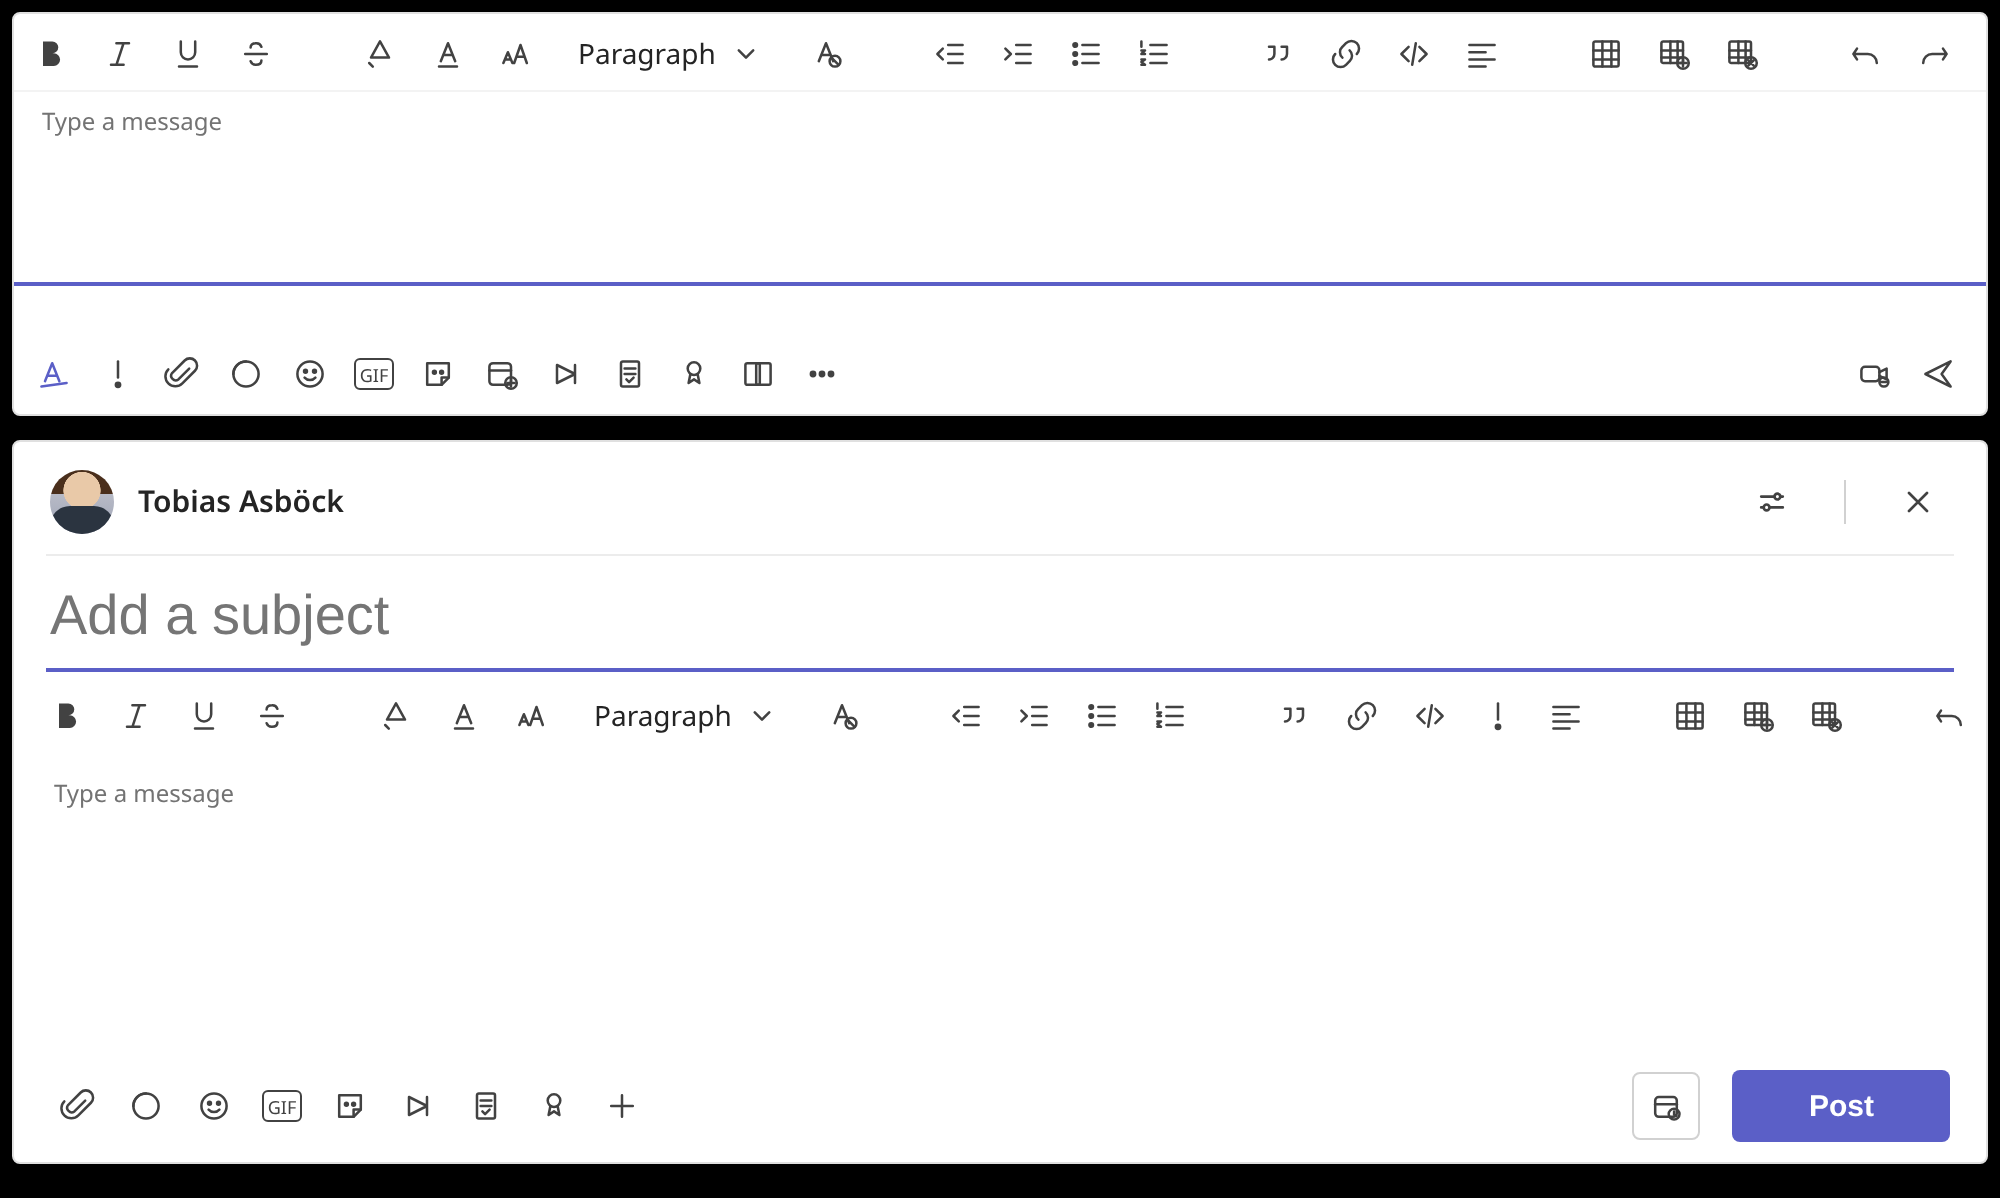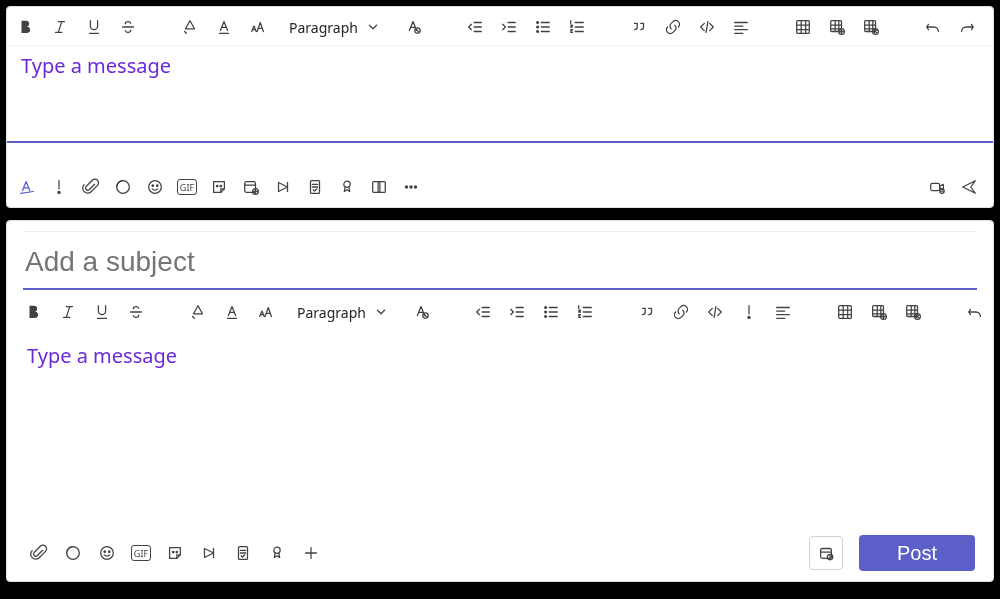--- a/index.html
+++ b/index.html
@@ -16,41 +16,41 @@
   .panel-top{height:202px;position:relative}
   .panel-bot{height:362px;margin-top:0;padding:10px 0 0 0;position:relative}
   .divider-h{height:6px;background:#000}
   
   .fmt-bar{display:flex;align-items:center;gap:16px;padding:6px 10px 4px 10px;color:var(--icon)}
   .fmt-bar .btn,.act-bar .btn{width:28px;height:28px;display:flex;align-items:center;justify-content:center;border-radius:4px;cursor:pointer}
   .fmt-bar .btn svg,.act-bar .btn svg,.svg{width:18px;height:18px;stroke:var(--icon);fill:none;stroke-width:1.4;stroke-linecap:round;stroke-linejoin:round}
   .sep{width:1px;height:20px;background:var(--divider);margin:0 6px}
   .para-dd{display:flex;align-items:center;gap:6px;font-size:14px;color:var(--text);padding:0 6px;height:28px;border-radius:4px;cursor:pointer}
   .spacer{flex:1}
-  .msg-area{padding:6px 14px;font-size:20px;color:#6d28d9;border-top:1px solid #f3f3f3;height:98px;position:relative}
+  .msg-area{padding:6px 14px;font-size:12px;color:#737373;border-top:1px solid #f3f3f3;height:98px;position:relative}
   .panel-top .msg-area{border-bottom:2px solid var(--accent)}
   
   .act-bar{display:flex;align-items:center;gap:4px;padding:4px 10px 4px 6px;color:var(--icon);position:absolute;bottom:0;left:0;right:0;height:40px}
   .act-bar .accent svg{stroke:var(--accent)}
   
   .hdr{display:flex;align-items:center;gap:12px;padding:4px 18px 10px 18px}
   .avatar{width:32px;height:32px;border-radius:50%;background:radial-gradient(circle at 50% 32%,#e9c9a8 0 34%,transparent 35%),linear-gradient(180deg,#4a2f1c 0 38%,transparent 38%),linear-gradient(180deg,#c7c9d1,#9ea3b5);background-color:#b9bccb;position:relative;overflow:hidden}
   .avatar::after{content:"";position:absolute;inset:auto 0 0 0;height:14px;background:#2b3440;border-radius:10px 10px 0 0}
   .author{font-size:15px;color:var(--text);font-weight:600}
   .hdr .hbtn{width:32px;height:32px;display:flex;align-items:center;justify-content:center;cursor:pointer;border-radius:4px}
   .hdr .hbtn svg{width:18px;height:18px;stroke:var(--icon);fill:none;stroke-width:1.5;stroke-linecap:round}
   .hline{height:1px;background:#ececec;margin:0 16px}
   .subject{margin:10px 16px 0 16px;padding:4px 2px 10px 2px;border:none;border-bottom:2px solid var(--accent);font-size:28px;color:#7a7a7a;width:calc(100% - 32px);outline:none}
   .panel-bot .fmt-bar{padding:8px 18px 6px 18px}
   .panel-bot .msg-area{border:none;padding:10px 20px;height:96px}
   .act2{display:flex;align-items:center;gap:6px;position:absolute;bottom:10px;left:18px;right:18px}
   .act2 .btn{width:28px;height:28px;display:flex;align-items:center;justify-content:center;cursor:pointer}
   .act2 .btn svg{width:18px;height:18px;stroke:var(--icon);fill:none;stroke-width:1.4;stroke-linecap:round;stroke-linejoin:round}
   .sched{width:34px;height:34px;border:1px solid var(--divider);border-radius:4px;display:flex;align-items:center;justify-content:center;cursor:pointer;margin-right:10px}
-  .post{background:var(--accent);color:#fff;border:none;border-radius:4px;font-size:20px;font-weight:400;height:36px;padding:0 38px;cursor:pointer}
+  .post{background:var(--accent);color:#fff;border:none;border-radius:4px;font-size:15px;font-weight:700;height:36px;padding:0 38px;cursor:pointer}
   .bold svg path{stroke-width:0;fill:var(--icon)}
   .gif{font-size:9px;font-weight:400;border:1.4px solid var(--icon);border-radius:3px;width:20px;height:16px;display:flex;align-items:center;justify-content:center;color:var(--icon)}
 </style>
 </head>
 <body>
 
 <div class="panel panel-top">
   <div class="fmt-bar">
     <div class="btn bold">
         <svg viewBox="0 0 20 20">
@@ -283,20 +283,38 @@
         <svg viewBox="0 0 20 20">
           <path d="M3 10l14-7-5 7 5 7z"></path>
         </svg>
       </div>
   </div>
 </div>
 
 <div class="divider-h"></div>
 
 <div class="panel panel-bot">
+  <div class="hdr">
+    <div class="avatar"></div>
+    <div class="author">Tobias Asböck</div>
+    <div class="spacer"></div>
+    <div class="hbtn">
+        <svg viewBox="0 0 20 20">
+          <path d="M4 7h12M4 13h12"></path>
+          <circle cx="13" cy="7" r="1.6" fill="#fff"></circle>
+          <circle cx="7" cy="13" r="1.6" fill="#fff"></circle>
+        </svg>
+      </div>
+    <div style="width:1px;height:22px;background:var(--divider);margin:0 8px"></div>
+    <div class="hbtn">
+        <svg viewBox="0 0 20 20">
+          <path d="M5 5l10 10M15 5L5 15"></path>
+        </svg>
+      </div>
+  </div>
   <div class="hline"></div>
   <input class="subject" placeholder="Add a subject" style="">
   <div class="fmt-bar">
     <div class="btn bold">
         <svg viewBox="0 0 20 20">
           <path d="M5 3h5.2a3.3 3.3 0 0 1 0 6.6H5zM5 9.6h6a3.5 3.5 0 0 1 0 7H5z"></path>
         </svg>
       </div>
     <div class="btn">
         <svg viewBox="0 0 20 20">

